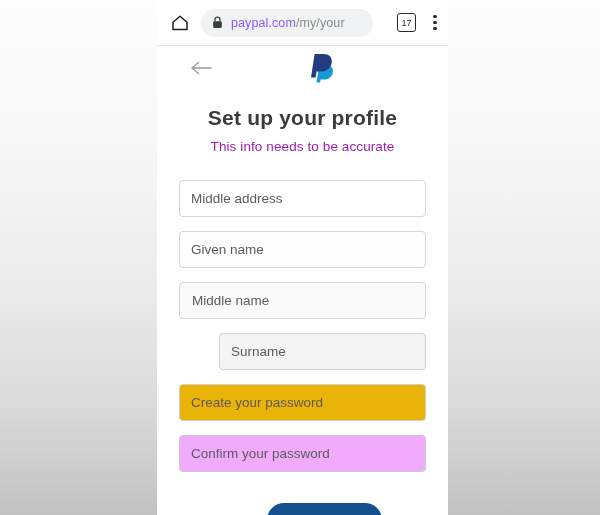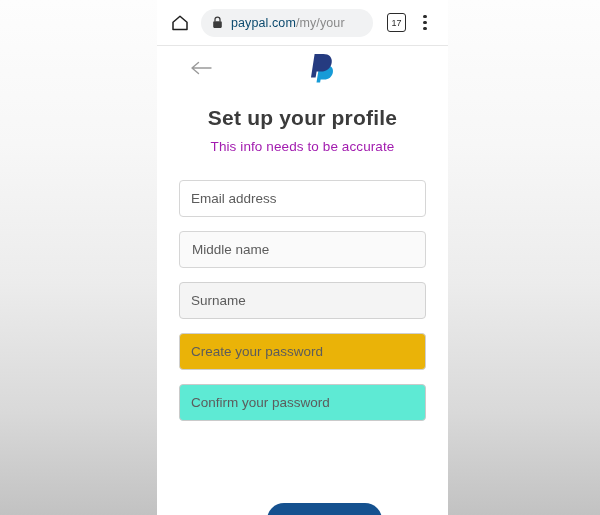--- a/index.html
+++ b/index.html
@@ -67,24 +67,24 @@
     justify-content: center;
   }
   .url-text {
     margin-left: 8px;
     font-size: 12.5px;
     white-space: nowrap;
     color: #8a8a8a;
     letter-spacing: 0.1px;
   }
   .url-text .host {
-    color: #0c4a6e;
+    color: #8b5cf6;
   }
   .tab-count {
-    margin-left: 14px;
+    margin-left: 24px;
     width: 17px;
     height: 17px;
     border: 1.6px solid #2b2b2b;
     border-radius: 3px;
     font-size: 9px;
     font-weight: normal;
     color: #2b2b2b;
     display: flex;
     align-items: center;
     justify-content: center;
@@ -168,23 +168,23 @@
     padding: 0 11px;
     box-sizing: border-box;
     margin-bottom: 14px;
     font-size: 13.5px;
     color: #5c5c5c;
     background: #ffffff;
   }
   .field.f0 { background: #ffffff; }
   .field.f1 { background: #fdfdfd; }
   .field.f2 { background: #fafafa; padding-left: 12px; }
-  .field.f3 { background: #f4f4f4; border-color: #d2d2d2; }
+  .field.f3 { background: #f4f4f4; border-color: #d2d2d2; margin-left: 40px; }
   .field.f4 { background: #eab308; border-color: #cfcfcf; }
-  .field.f5 { background: #5eead4; border-color: #cacaca; }
+  .field.f5 { background: #f0abfc; border-color: #cacaca; }
 
   #submit-button {
     position: absolute;
     left: 110px;
     top: 457px;
     width: 115px;
     height: 34px;
     background: #15518f;
     border-radius: 17px;
   }
@@ -239,21 +239,22 @@
         </svg>
       </div>
     </div>
 
     <div id="title-block">
       <div id="page-title">Set up your profile</div>
       <div id="page-subtitle">This info needs to be accurate</div>
     </div>
 
     <div id="form-fields">
-      <div class="field f0">Email address</div>
+      <div class="field f0">Middle address</div>
+      <div class="field f1">Given name</div>
       <div class="field f2">Middle name</div>
       <div class="field f3">Surname</div>
       <div class="field f4">Create your password</div>
       <div class="field f5">Confirm your password</div>
     </div>
 
     <div id="submit-button"></div>
   </div>
 </div>
 

